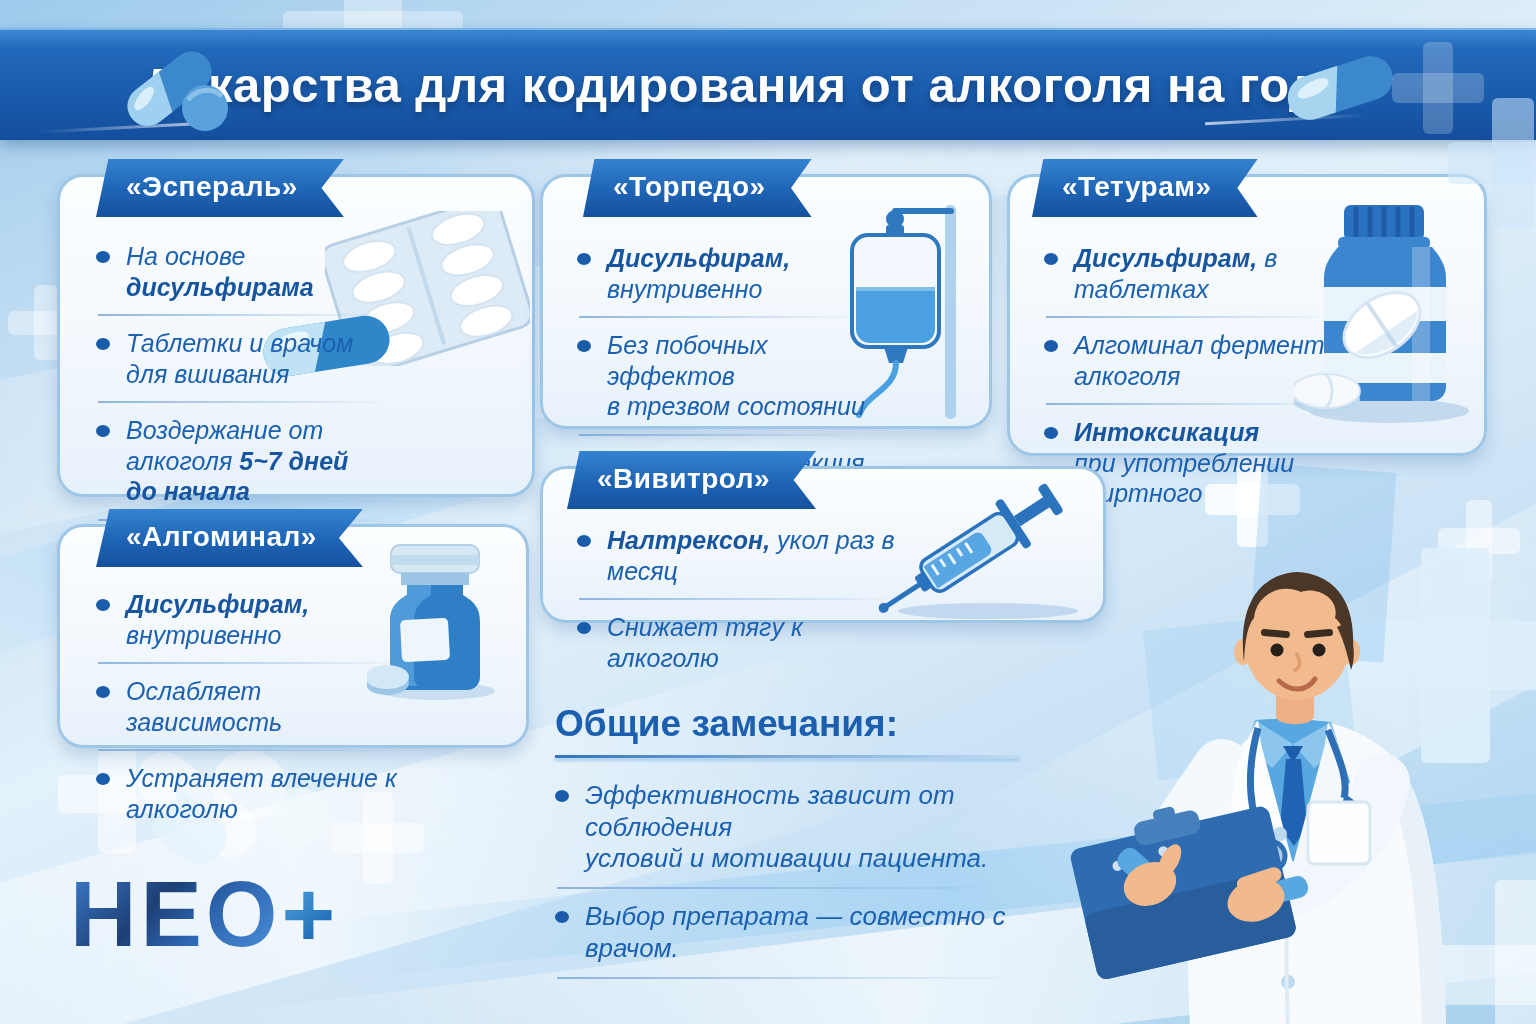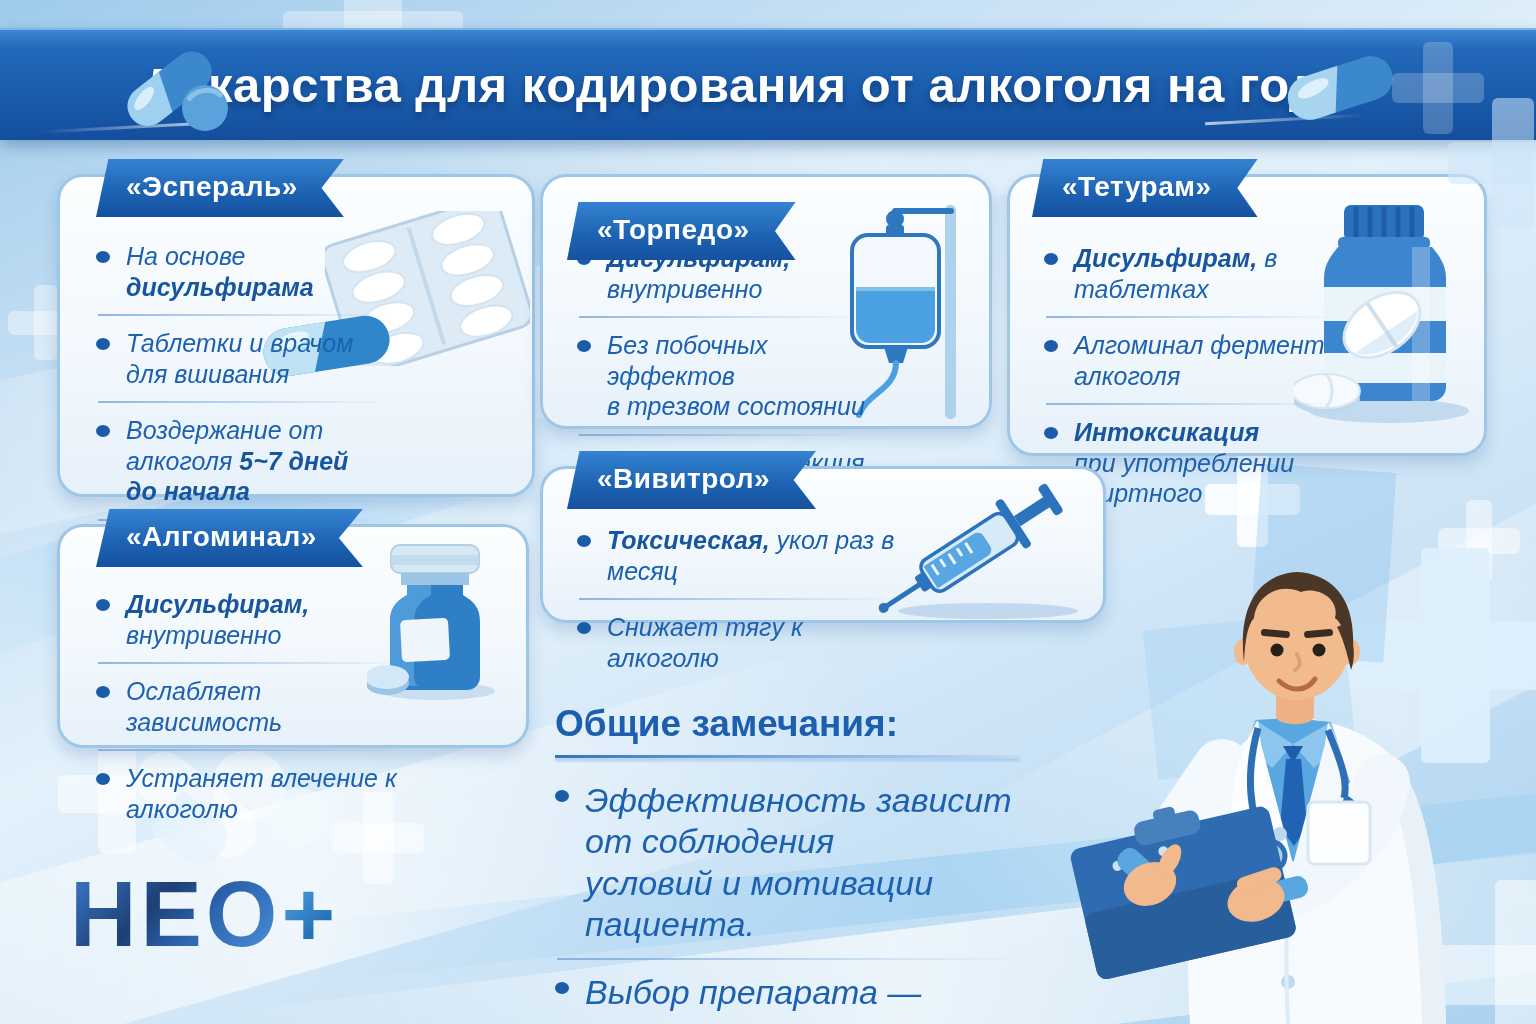--- a/index.html
+++ b/index.html
@@ -60,21 +60,21 @@
   }
   ul.card-list li:last-child::after{display:none;}
   .illus{position:absolute;z-index:5;}
   
   .notes{position:absolute;left:555px;top:703px;width:480px;z-index:4;}
   .notes h2{
     margin:0 0 10px 0;font-size:37px;font-weight:700;color:#1c5fae;
   }
   .notes .underline{height:3px;width:465px;background:linear-gradient(90deg,#2f74bd,rgba(47,116,189,.05));
     box-shadow:0 3px 3px rgba(160,200,235,.9);margin-bottom:22px;}
-  .notes .btxt{font-size:34px;}
+  .notes .btxt{font-size:26px;}
   
   .logo{position:absolute;left:70px;top:868px;z-index:6;font-weight:700;font-size:92px;letter-spacing:4px;line-height:1;}
   .logo .word{
     background:linear-gradient(135deg,#3f7fd0 0%,#1d3f74 40%,#2c63ad 60%,#4f96df 100%);
     -webkit-background-clip:text;background-clip:text;color:transparent;
   }
   .logo .plus{
     background:linear-gradient(135deg,#5db1e8 0%,#1f6cb6 70%);
     -webkit-background-clip:text;background-clip:text;color:transparent;
     font-weight:700;
@@ -184,21 +184,21 @@
         <li>
           <div class="row">
             <span class="dot"></span>
             <span class="btxt"><span>Имплантация под кожу</span></span>
           </div>
         </li>
       </ul>
   </section>
 
   <section class="card" style="left:540px;top:174px;width:452px;height:255px;">
-    <div class="ribbon" style="left:24px;margin-top:43px;">«Торпедо»</div>
+    <div class="ribbon" style="left:40px;">«Торпедо»</div>
     <svg class="illus" style="right:14px;top:20px;" width="150" height="228" viewBox="0 0 150 228">
       <rect x="120" y="8" width="11" height="214" rx="5" fill="#aed2ec"></rect>
       <path d="M70 14 H126" stroke="#2e78c0" stroke-width="6" stroke-linecap="round" fill="none"></path>
       <circle cx="70" cy="22" r="9" fill="#2e78c0"></circle>
       <rect x="61" y="28" width="18" height="12" rx="3" fill="#2e78c0"></rect>
       <rect x="27" y="38" width="87" height="112" rx="16" fill="#f2f8fd" stroke="#2e78c0" stroke-width="4"></rect>
       <path d="M31 92 h79 v40 a14 14 0 0 1 -14 14 h-51 a14 14 0 0 1 -14 -14 z" fill="#4aa0e0"></path>
       <path d="M31 92 h79" stroke="#7fc0ea" stroke-width="4"></path>
       <path d="M59 150 h24 l-5 16 h-14 z" fill="#2e78c0"></path>
       <path d="M71 166 C 71 192 42 196 34 218" stroke="#4aa0e0" stroke-width="6" fill="none" stroke-linecap="round"></path>
@@ -337,21 +337,21 @@
           </g>
         <rect x="152" y="-28" width="9" height="56" rx="4" fill="#2b74bd"></rect>
         <rect x="161" y="-6" width="38" height="12" fill="#2b74bd"></rect>
         <rect x="196" y="-17" width="10" height="34" rx="4" fill="#2b74bd"></rect>
       </g>
     </svg>
     <ul class="blist card-list" style="margin:56px 18px 0 34px;width:330px;">
         <li>
           <div class="row">
             <span class="dot"></span>
-            <span class="btxt"><b>Токсическая,</b><span> укол раз в месяц</span></span>
+            <span class="btxt"><b>Налтрексон,</b><span> укол раз в месяц</span></span>
           </div>
         </li>
         <li>
           <div class="row">
             <span class="dot"></span>
             <span class="btxt"><span>Снижает тягу к алкоголю</span></span>
           </div>
         </li>
       </ul>
   </section>

